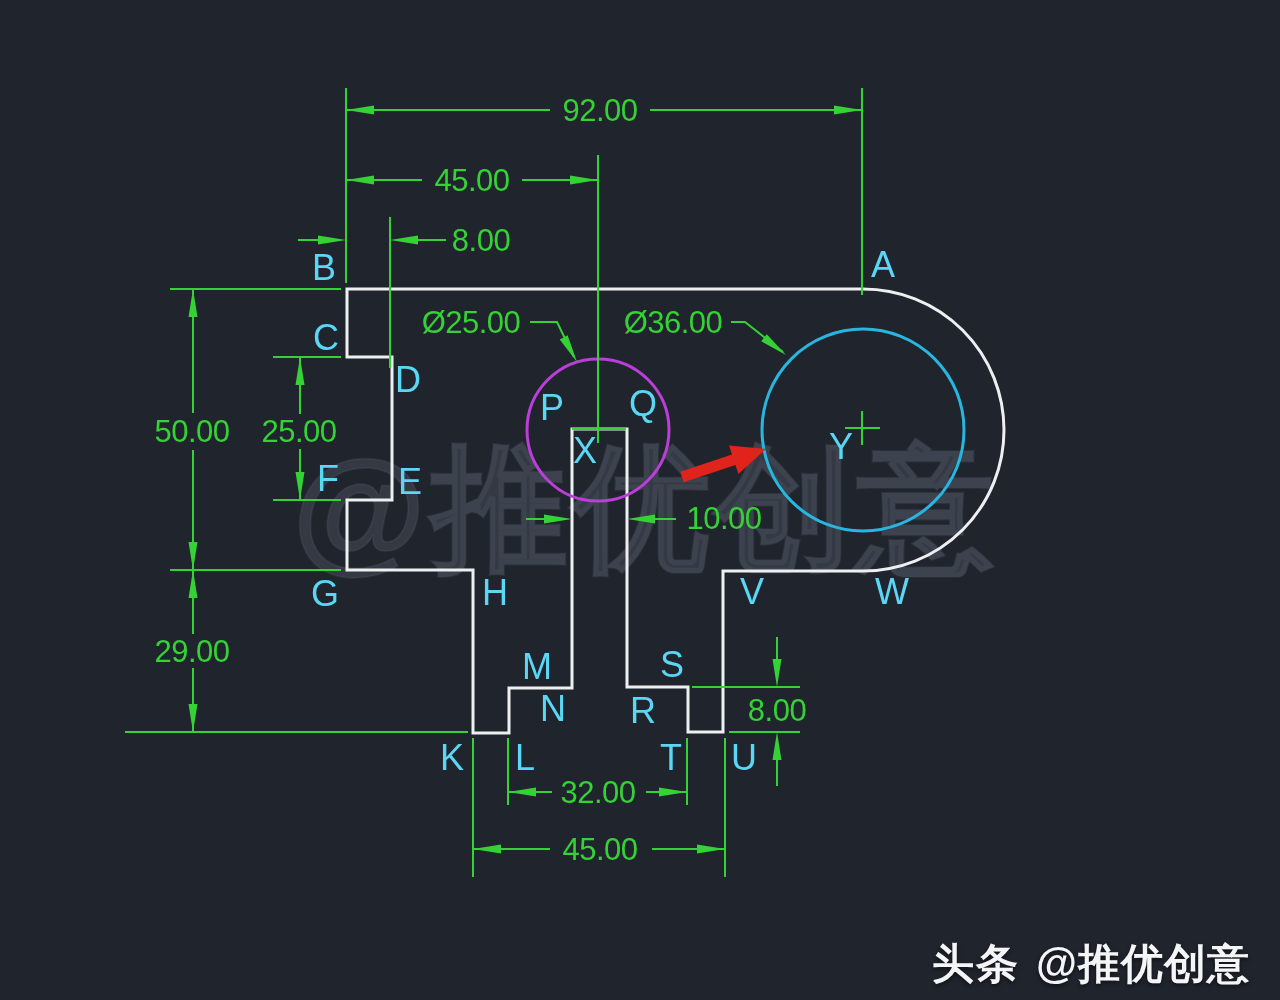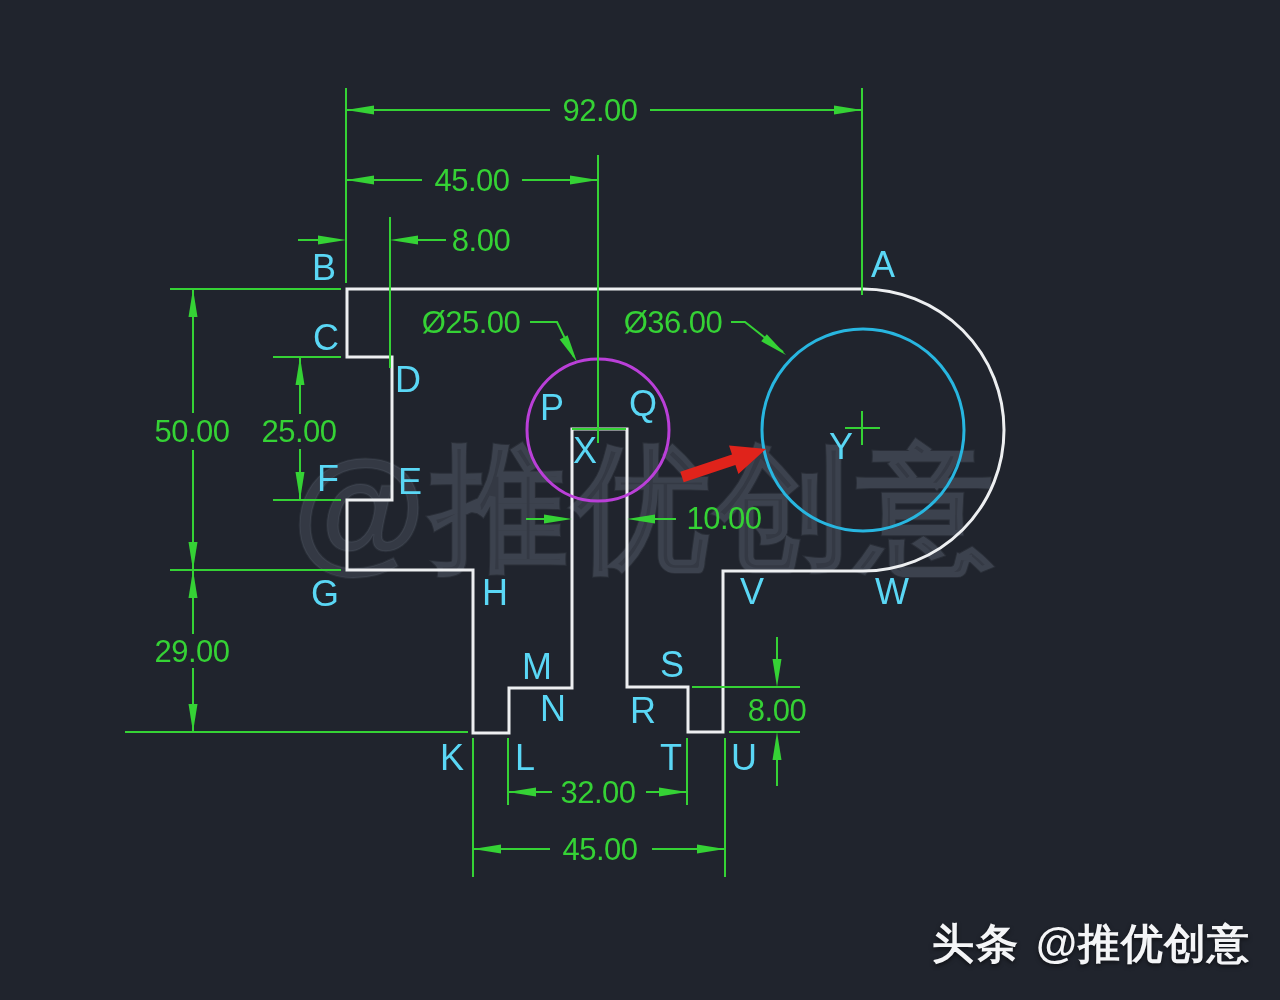--- a/index.html
+++ b/index.html
@@ -33,21 +33,21 @@
     fill: rgba(154, 164, 181, 0.17);
     stroke: rgba(210, 220, 235, 0.06);
     stroke-width: 2px;
     font-size: 138px;
     font-weight: bold;
     letter-spacing: 4px;
   }
   .footer {
     position: absolute;
     right: 30px;
-    bottom: 28px;
+    bottom: 8px;
     display: flex;
     align-items: baseline;
     gap: 16px;
     color: #f4f5f7;
     font-size: 42px;
     text-shadow: 0 2px 4px rgba(0,0,0,0.55);
     white-space: nowrap;
   }
   .footer .brand { font-weight: 900; letter-spacing: 2px; }
   .footer .handle { font-weight: 700; letter-spacing: 1px; }

